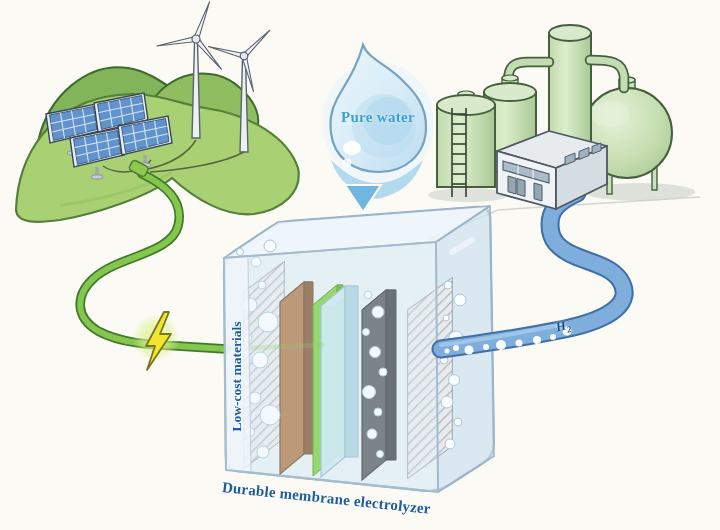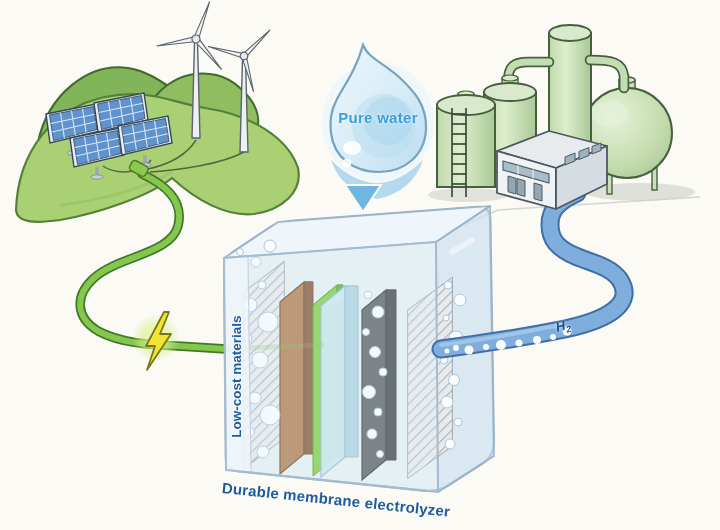--- a/index.html
+++ b/index.html
@@ -1,17 +1,17 @@
 <!DOCTYPE html>
 <html><head>
 <meta charset="utf-8">
 <style>
   html,body{margin:0;padding:0;background:#ffffff;}
   .stage{position:relative;width:720px;height:530px;background:#fbfaf5;overflow:hidden;
-         font-family:Liberation Sans, sans-serif;}
+         font-family:Liberation Serif, serif;}
   .stage svg{position:absolute;left:0;top:0;}
   .lbl{position:absolute;font-weight:bold;white-space:nowrap;
        text-shadow:0 0 3px rgba(255,255,255,.85);}
   .lbl-pure{left:330px;top:109px;width:96px;text-align:center;
             font-size:15px;color:#3aa0db;letter-spacing:.3px;}
   .lbl-lowcost{left:162px;top:368px;width:150px;height:17px;text-align:center;
                font-size:13.5px;color:#1e5c9e;transform:rotate(-90deg);}
   .lbl-caption{left:223px;top:479px;font-size:15px;color:#1e5c9e;
                transform:rotate(6deg);transform-origin:left top;letter-spacing:.2px;}
   .lbl-h2{left:556px;top:318px;font-size:13px;color:#17508f;

